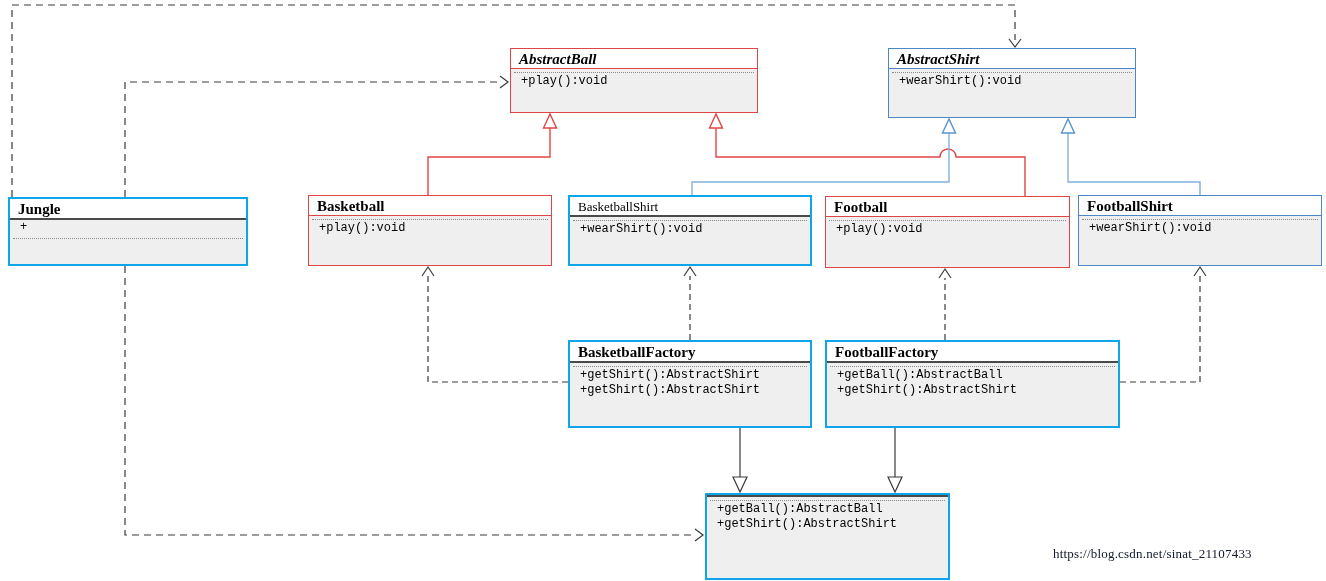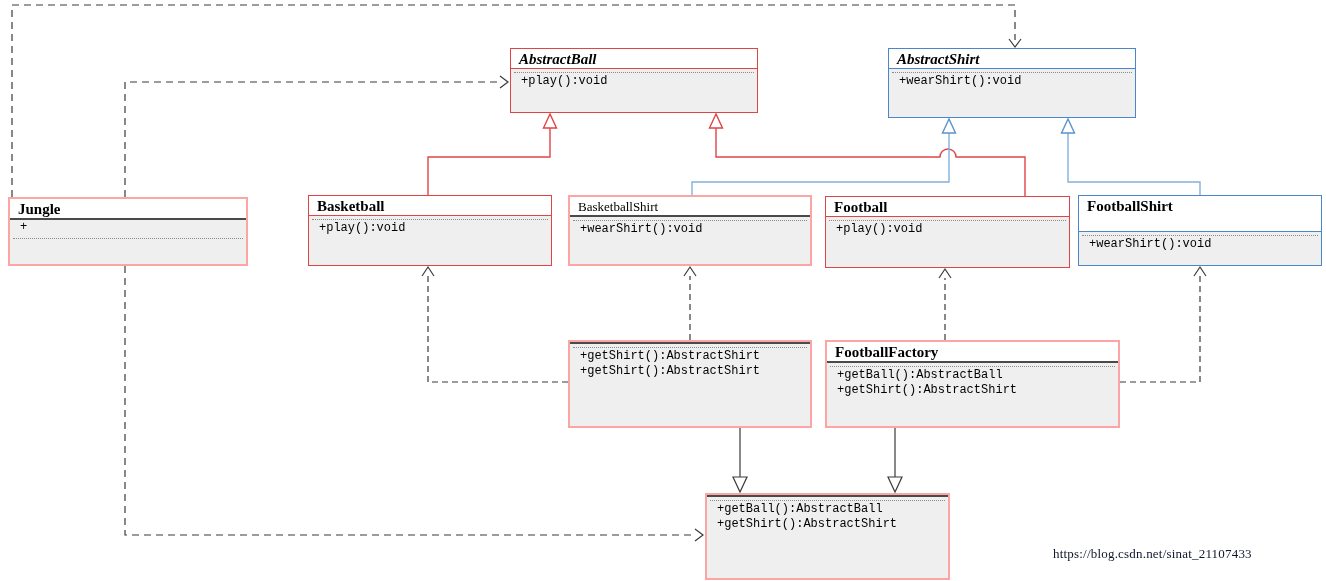--- a/index.html
+++ b/index.html
@@ -2,21 +2,21 @@
 <html><head>
 <meta charset="utf-8">
 <style>
   html,body{margin:0;padding:0;background:#fff;}
   #canvas{position:relative;width:1326px;height:581px;background:#ffffff;overflow:hidden;
           font-family:"Liberation Serif",serif;}
   #wires{position:absolute;left:0;top:0;z-index:1;}
   .box{position:absolute;display:flex;flex-direction:column;background:#fff;z-index:2;box-sizing:border-box;}
   .box-red{border:1.5px solid #e04545;justify-content:flex-end;}
   .box-blue{border:1.5px solid #4a86c8;justify-content:space-between;}
-  .box-dark{border:2px solid #fca5a5;justify-content:flex-end;}
+  .box-dark{border:2px solid #0ea5e9;justify-content:flex-end;}
   .title{flex:0 0 auto;display:flex;align-items:center;padding:2px 8px 0 8px;
          font-size:15px;font-weight:bold;background:#fff;color:#000;}
   .title.plain{font-weight:normal;font-size:13px;}
   .title.abstract{font-style:italic;}
   .body{flex:1 1 auto;background:#efefef;overflow:hidden;}
   .box-red .body{border-top:1.5px solid #e04545;}
   .box-blue .body{border-top:1.5px solid #4a86c8;}
   .box-dark .body{border-top:2px solid #4a4a4a;}
   .dotted{height:0;border-top:1px dotted #8a8a8a;margin:3px 3px 1px 3px;}
   .member{font-size:12px;line-height:15px;padding-left:10px;color:#000;white-space:nowrap;font-family:Liberation Mono, monospace;}
@@ -116,29 +116,30 @@
   </div>
 
   <div class="box box-red" style="left:825px;top:196px;width:245px;height:72px;">
     <div class="title">Football</div>
     <div class="body">
       <div class="dotted"></div>
       <div class="member">+play():void</div>
     </div>
   </div>
 
-  <div class="box box-blue" style="left:1078px;top:195px;width:244px;height:71px;gap:16px;">
+  <div class="box box-blue" style="left:1078px;top:195px;width:244px;height:71px;">
     <div class="title">FootballShirt</div>
     <div class="body">
       <div class="dotted"></div>
       <div class="member">+wearShirt():void</div>
     </div>
   </div>
 
   <div class="box box-dark" style="left:568px;top:340px;width:244px;height:88px;">
+    <div class="title">BasketballFactory</div>
     <div class="body">
       <div class="dotted"></div>
       <div class="member">+getShirt():AbstractShirt</div>
       <div class="member">+getShirt():AbstractShirt</div>
     </div>
   </div>
 
   <div class="box box-dark" style="left:825px;top:340px;width:295px;height:88px;">
     <div class="title">FootballFactory</div>
     <div class="body">

